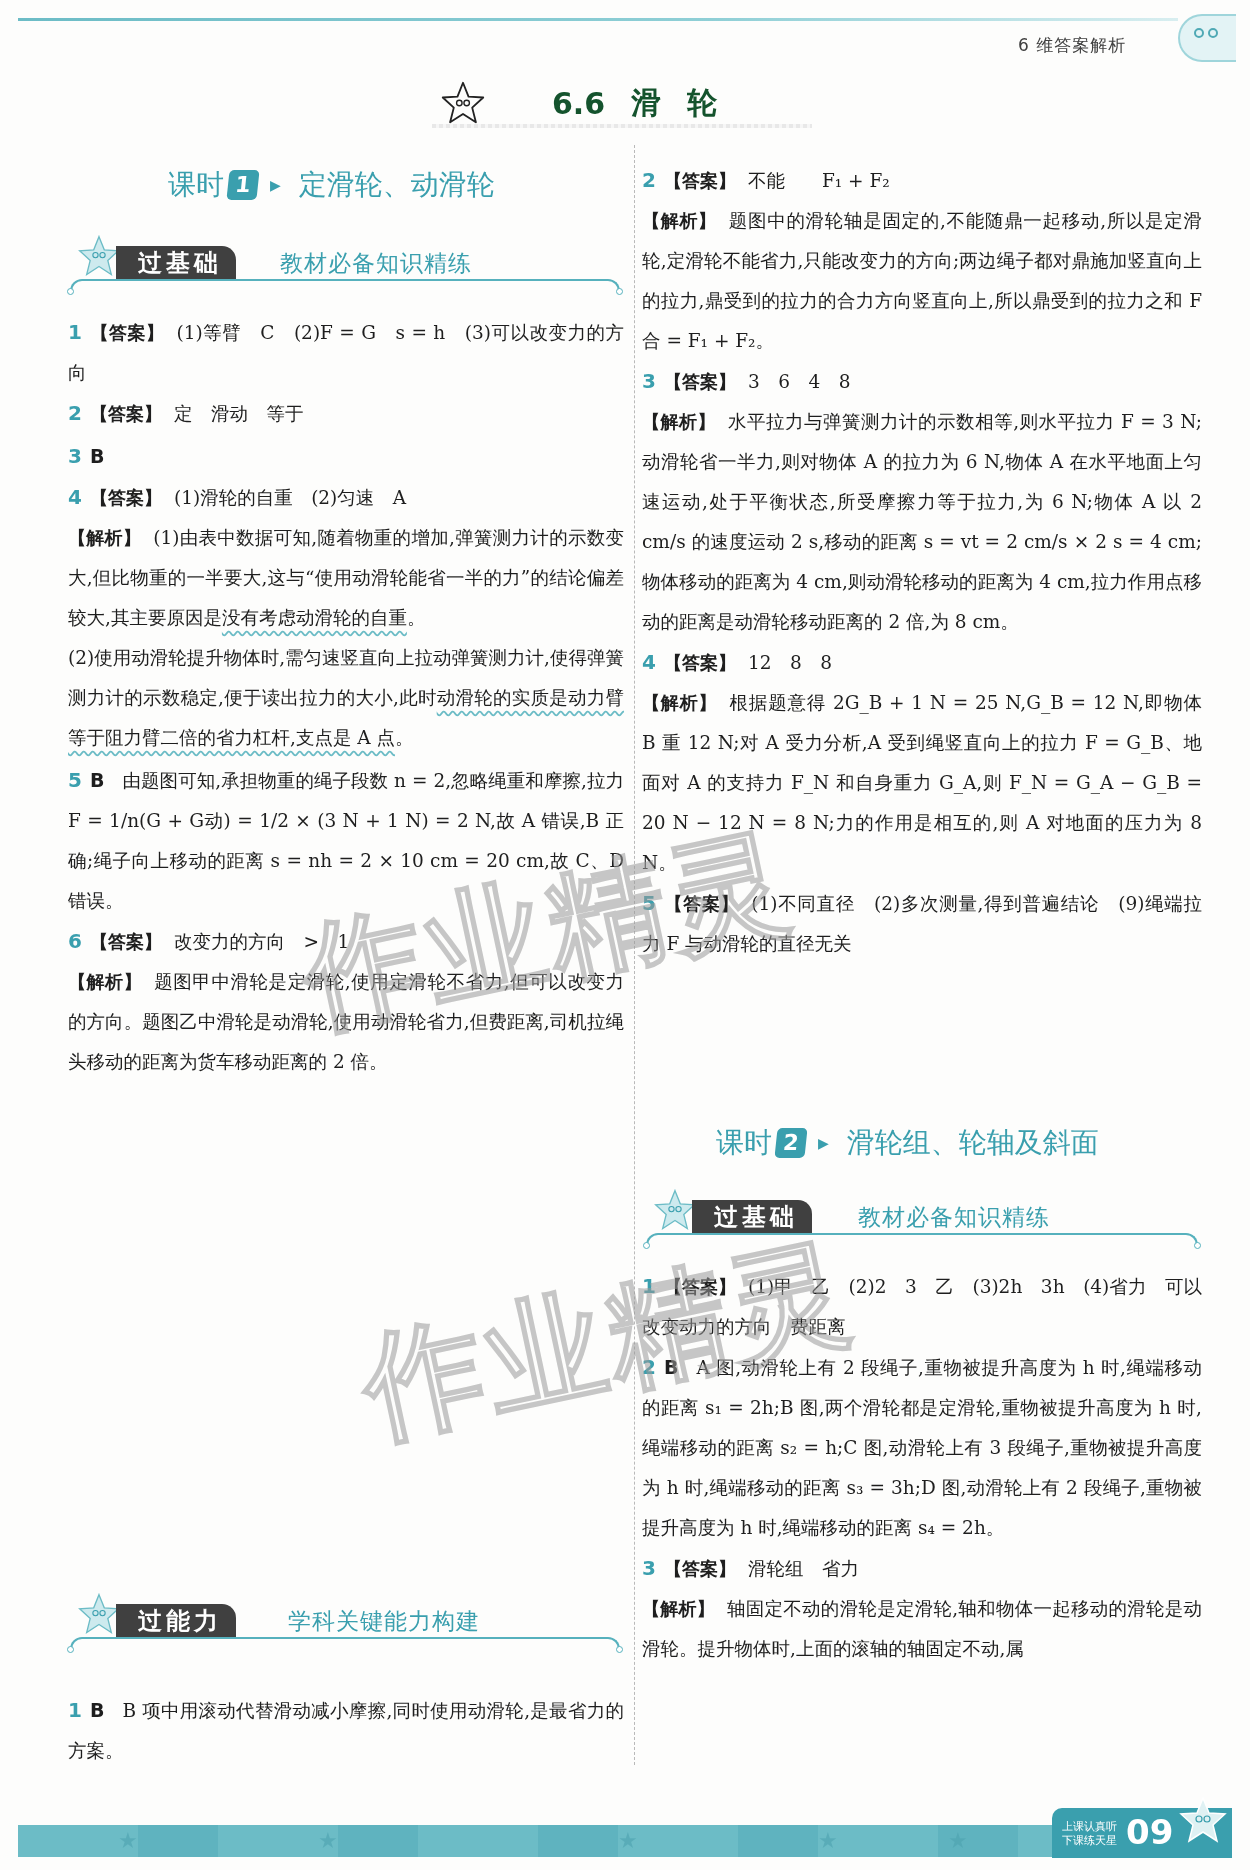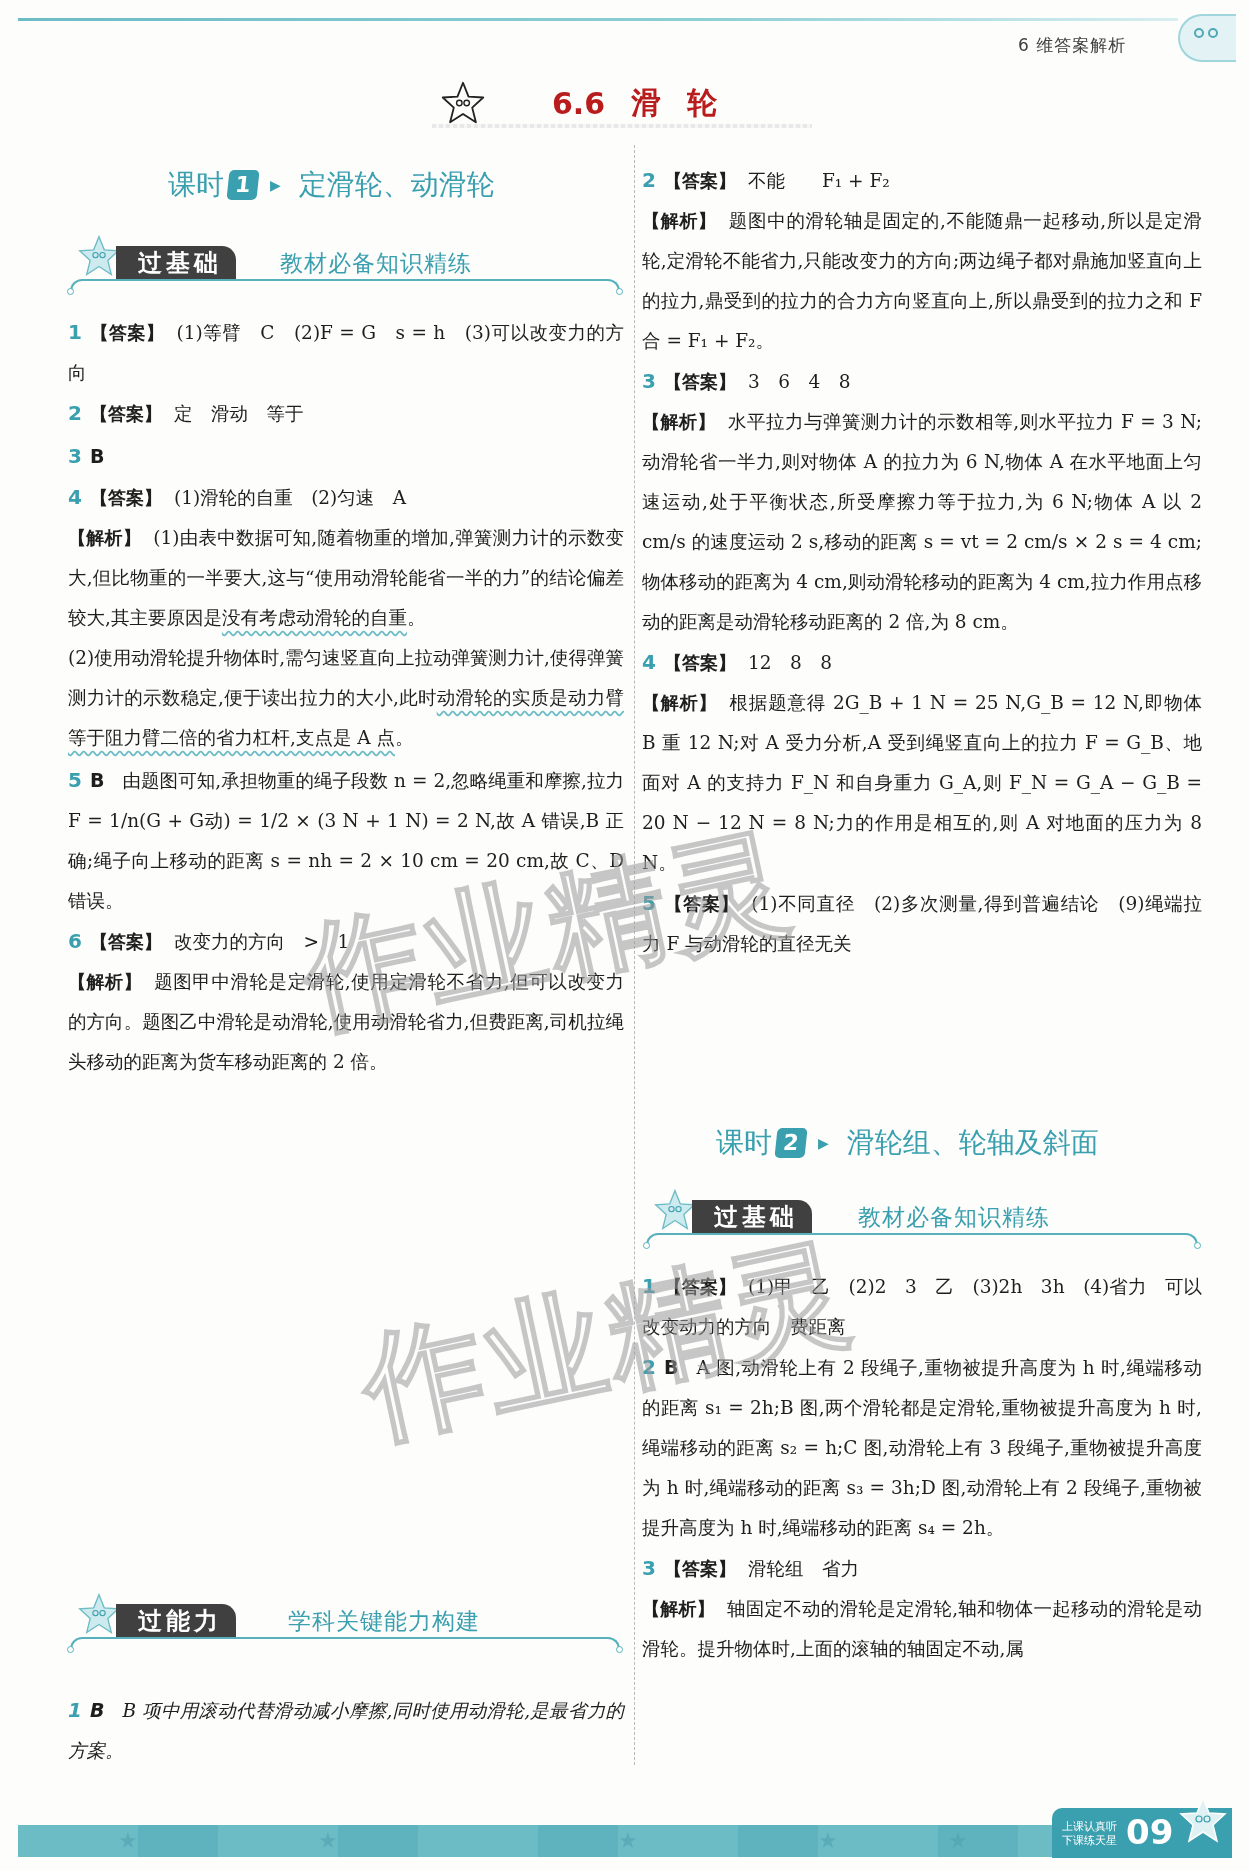--- a/index.html
+++ b/index.html
@@ -9,21 +9,21 @@
   .top-rule { position: absolute; left: 18px; top: 18px; width: 1160px; height: 3px;
     background: linear-gradient(90deg, #6cbcc6 0%, #8fcfd6 60%, #d8eef0 100%); }
   .header-label { position: absolute; left: 1018px; top: 34px; font-family: "DejaVu Sans", sans-serif;
     font-size: 17px; color: #404040; letter-spacing: 1px; }
   .mascot-top { position: absolute; left: 1178px; top: 14px; width: 58px; height: 48px;
     border-radius: 28px 0 0 28px; background: #e3f3f5; border: 2px solid #9fd5db; border-right: none; }
   .mascot-top .eye { position: absolute; top: 12px; width: 10px; height: 10px; border-radius: 50%; border: 2px solid #4fa9b5; }
 
   .chapter-title { position: absolute; left: 440px; top: 80px; display: flex; align-items: center; }
   .chapter-title .star { width: 46px; height: 46px; margin-right: 66px; }
-  .chapter-title .num, .chapter-title .name { font-family: "DejaVu Sans", sans-serif; font-weight: bold; font-size: 30px; color: #b91c1c; }
+  .chapter-title .num, .chapter-title .name { font-family: "DejaVu Sans", sans-serif; font-weight: bold; font-size: 30px; color: #14532d; }
   .chapter-title .name { margin-left: 26px; letter-spacing: 26px; }
   .title-underline { position: absolute; left: 432px; top: 124px; width: 380px; height: 4px;
     background: repeating-linear-gradient(90deg, #e8e8e8 0 4px, #f6f6f6 4px 7px); }
 
   .col-divider { position: absolute; left: 634px; top: 145px; height: 1620px; border-left: 1px dashed #b9b9b9; }
 
   .lesson-heading { position: absolute; display: flex; align-items: center; font-family: "DejaVu Sans", sans-serif;
     color: #3a9fae; font-size: 28px; }
   .lesson-heading .badge { display: inline-block; width: 30px; height: 30px; background: #3a9fae; color: #fff;
     border-radius: 5px; font-size: 22px; font-weight: bold; text-align: center; line-height: 30px; margin: 0 6px 0 4px; transform: skewX(-6deg); }
@@ -140,21 +140,21 @@
     <path d="M25 3 L31 18 L47 19 L35 30 L39 46 L25 37 L11 46 L15 30 L3 19 L19 18 Z" fill="#cdeaee" stroke="#6cbcc6" stroke-width="1.5"></path>
     <circle cx="21" cy="24" r="3" fill="none" stroke="#3a9fae" stroke-width="1.2"></circle>
     <circle cx="29" cy="24" r="3" fill="none" stroke="#3a9fae" stroke-width="1.2"></circle>
   </svg>
   <div class="tab">过能力</div>
   <div class="subtitle" style="left:218px;">学科关键能力构建</div>
   <div class="rule"></div>
   <span class="dot" style="left:-3px;"></span>
   <span class="dot" style="right:-3px;"></span>
 </div>
-<div class="block" style="left:68px; top:1690px; width:556px;font-style:italic;">
+<div class="block" style="left:68px; top:1690px; width:556px;">
   <p>
     <span class="qnum">1</span><span class="letter">B</span><span>B 项中用滚动代替滑动减小摩擦,同时使用动滑轮,是最省力的方案。</span>
   </p>
 </div>
 
 <div class="block" style="left:642px; top:160px; width:560px;">
   <p>
     <span class="qnum">2</span><span class="tag">【答案】</span><span>不能　　F₁ + F₂</span>
   </p>
   <p>

